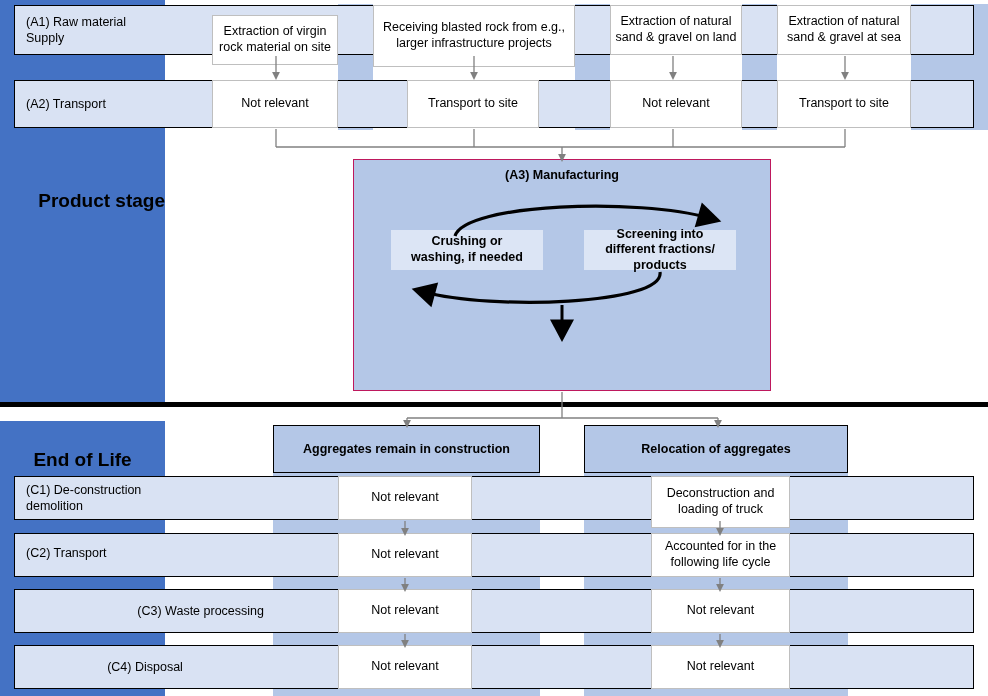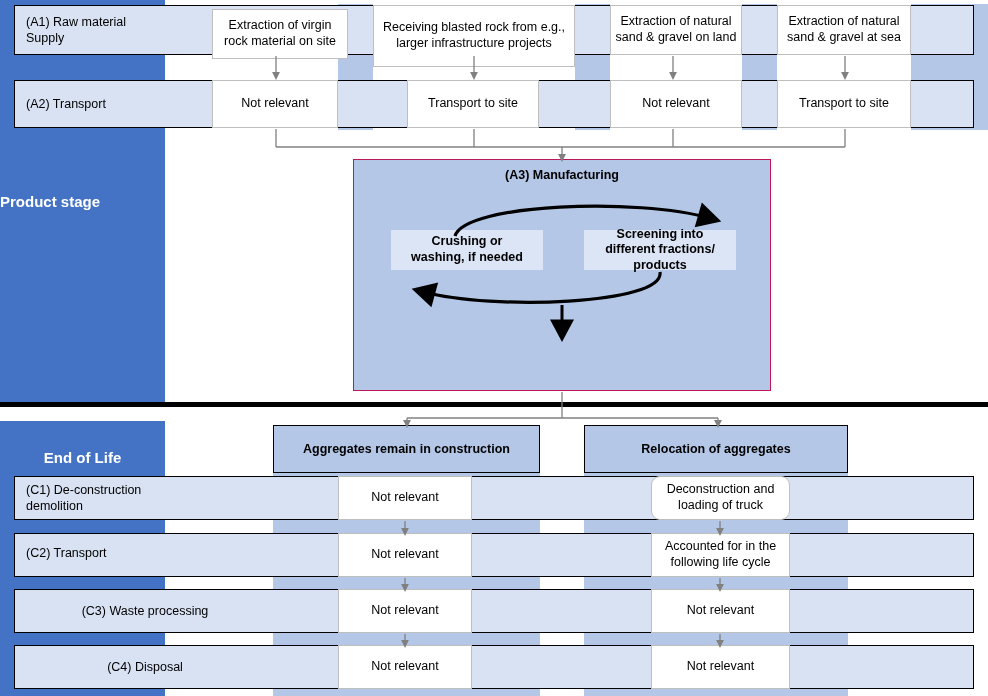--- a/index.html
+++ b/index.html
@@ -1,22 +1,22 @@
 <!DOCTYPE html>
 <html><head>
 <meta charset="utf-8">
 <style>
   html,body{margin:0;padding:0;background:#ffffff;}
   body{font-family:"Liberation Sans", sans-serif;color:#000;}
   #stage{position:relative;width:988px;height:696px;overflow:hidden;background:#fff;}
   .abs{position:absolute;box-sizing:border-box;}
 
   
-  .stagebar{background:#4472C4;color:#ffffff;font-weight:bold;font-size:15px;
-            display:flex;align-items:center;justify-content:flex-start;text-align:center;}
+  .stagebar{background:#4472C4;color:#000000;font-weight:bold;font-size:19px;
+            display:flex;align-items:center;justify-content:flex-end;text-align:center;}
 
   
   .rowband{background:#D9E2F3;border:1px solid #000;}
 
   
   .medband{background:#B4C7E7;}
 
   
   .hdrbox{background:#B4C7E7;border:1px solid #000;display:flex;align-items:center;
           justify-content:center;text-align:center;font-weight:bold;font-size:12.5px;line-height:1.2;}
@@ -51,21 +51,21 @@
 
   <div class="abs stagebar" style="left:0px;top:0px;width:165px;height:402px;">
     <span class="prod">Product stage</span>
   </div>
 
   <div class="abs rowband" style="left:14px;top:5px;width:960px;height:50px;"></div>
   <div class="abs rowlabel" style="left:14px;top:5px;width:200px;height:50px;flex-direction:column;align-items:flex-start;justify-content:center;">
     <span>(A1) Raw material</span>
     <span>Supply</span>
   </div>
-  <div class="abs cell" style="left:212px;top:9px;width:136px;height:50px;">Extraction of virgin rock material on site</div>
+  <div class="abs cell" style="left:212px;top:15px;width:126px;height:50px;">Extraction of virgin rock material on site</div>
   <div class="abs cell" style="left:373px;top:5px;width:202px;height:62px;">Receiving blasted rock from e.g., larger infrastructure projects</div>
   <div class="abs cell" style="left:610px;top:5px;width:132px;height:50px;">Extraction of natural sand &amp; gravel on land</div>
   <div class="abs cell" style="left:777px;top:5px;width:134px;height:50px;">Extraction of natural sand &amp; gravel at sea</div>
 
   <div class="abs rowband" style="left:14px;top:80px;width:960px;height:48px;"></div>
   <div class="abs rowlabel" style="left:14px;top:80px;width:200px;height:48px;">(A2) Transport</div>
   <div class="abs cell" style="left:212px;top:80px;width:126px;height:48px;">Not relevant</div>
   <div class="abs cell" style="left:407px;top:80px;width:132px;height:48px;">Transport to site</div>
   <div class="abs cell" style="left:610px;top:80px;width:132px;height:48px;">Not relevant</div>
   <div class="abs cell" style="left:777px;top:80px;width:134px;height:48px;">Transport to site</div>
@@ -87,31 +87,31 @@
 
   <div class="abs hdrbox" style="left:273px;top:425px;width:267px;height:48px;">Aggregates remain in construction</div>
   <div class="abs hdrbox" style="left:584px;top:425px;width:264px;height:48px;">Relocation of aggregates</div>
 
   <div class="abs rowband" style="left:14px;top:476px;width:960px;height:44px;"></div>
   <div class="abs rowlabel" style="left:14px;top:476px;width:250px;height:44px;flex-direction:column;align-items:flex-start;justify-content:center;">
     <span>(C1) De-construction</span>
     <span>demolition</span>
   </div>
   <div class="abs cell" style="left:338px;top:476px;width:134px;height:44px;">Not relevant</div>
-  <div class="abs cell" style="left:651px;top:476px;width:139px;height:44px;border-radius:9px;">Deconstruction and loading of truck</div>
+  <div class="abs cell" style="left:651px;top:476px;width:139px;height:52px;">Deconstruction and loading of truck</div>
 
   <div class="abs rowband" style="left:14px;top:533px;width:960px;height:44px;"></div>
   <div class="abs rowlabel" style="left:14px;top:533px;width:250px;height:28px;flex-direction:column;align-items:flex-start;justify-content:flex-end;">
     <span>(C2) Transport</span>
   </div>
   <div class="abs cell" style="left:338px;top:533px;width:134px;height:44px;">Not relevant</div>
   <div class="abs cell" style="left:651px;top:533px;width:139px;height:44px;">Accounted for in the following life cycle</div>
 
   <div class="abs rowband" style="left:14px;top:589px;width:960px;height:44px;"></div>
-  <div class="abs rowlabel" style="left:14px;top:589px;width:250px;height:44px;flex-direction:column;align-items:center;justify-content:center;">
+  <div class="abs rowlabel" style="left:14px;top:589px;width:250px;height:44px;flex-direction:column;align-items:flex-end;justify-content:center;">
     <span>(C3) Waste processing</span>
   </div>
   <div class="abs cell" style="left:338px;top:589px;width:134px;height:44px;">Not relevant</div>
   <div class="abs cell" style="left:651px;top:589px;width:139px;height:44px;">Not relevant</div>
 
   <div class="abs rowband" style="left:14px;top:645px;width:960px;height:44px;"></div>
   <div class="abs rowlabel" style="left:14px;top:645px;width:250px;height:44px;flex-direction:column;align-items:center;justify-content:center;">
     <span>(C4) Disposal</span>
   </div>
   <div class="abs cell" style="left:338px;top:645px;width:134px;height:44px;">Not relevant</div>

